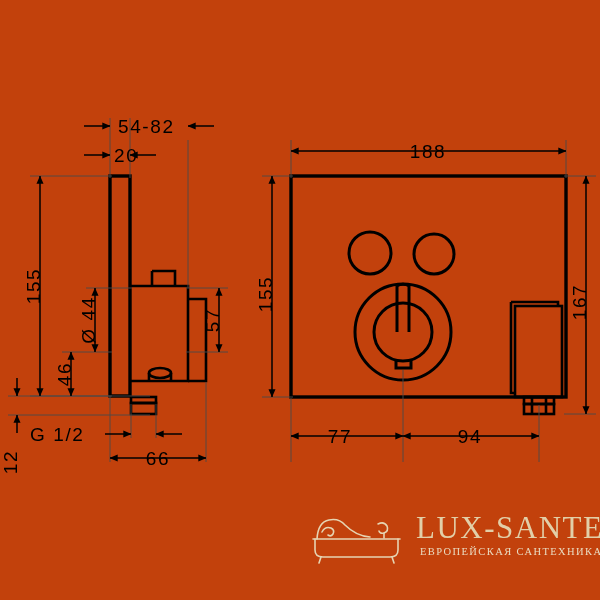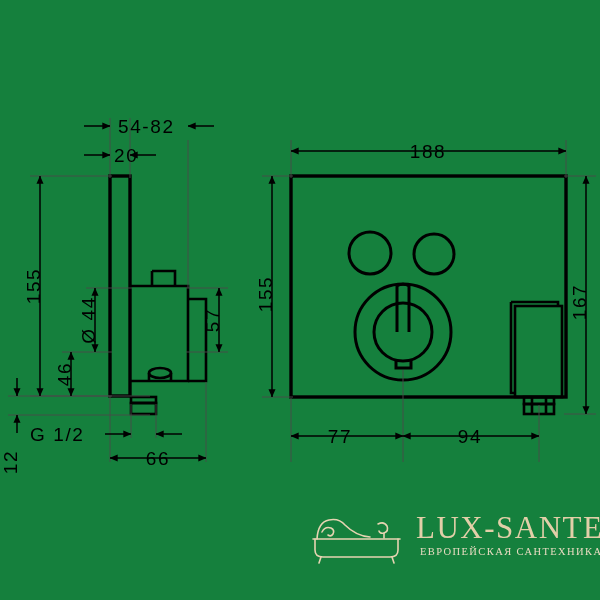--- a/index.html
+++ b/index.html
@@ -4,21 +4,21 @@
 <style>
   html, body {
     margin: 0;
     padding: 0;
     background: #ffffff;
   }
   #canvas {
     position: relative;
     width: 600px;
     height: 600px;
-    background: #15803d;
+    background: #c2410c;
     overflow: hidden;
     font-family: "Liberation Sans", sans-serif;
   }
   #drawing {
     position: absolute;
     left: 0;
     top: 0;
     width: 600px;
     height: 600px;
   }

